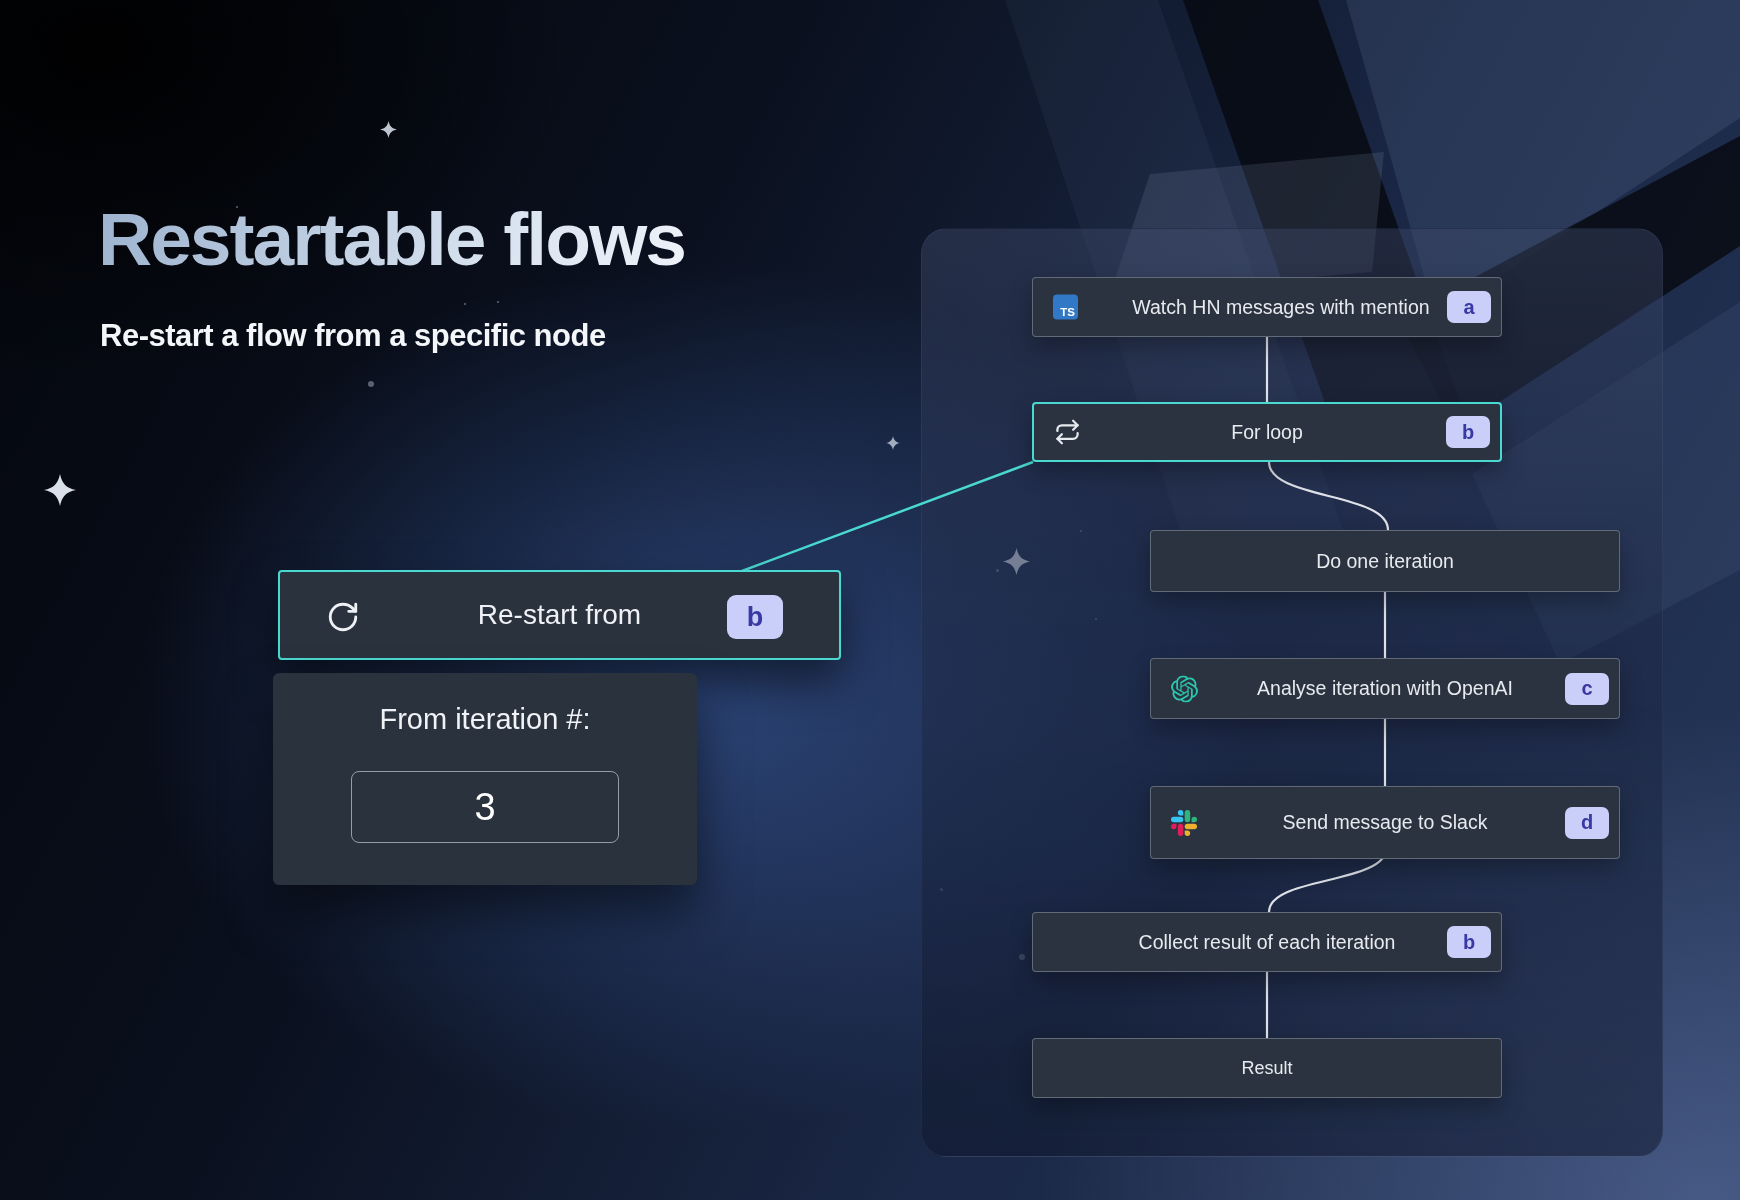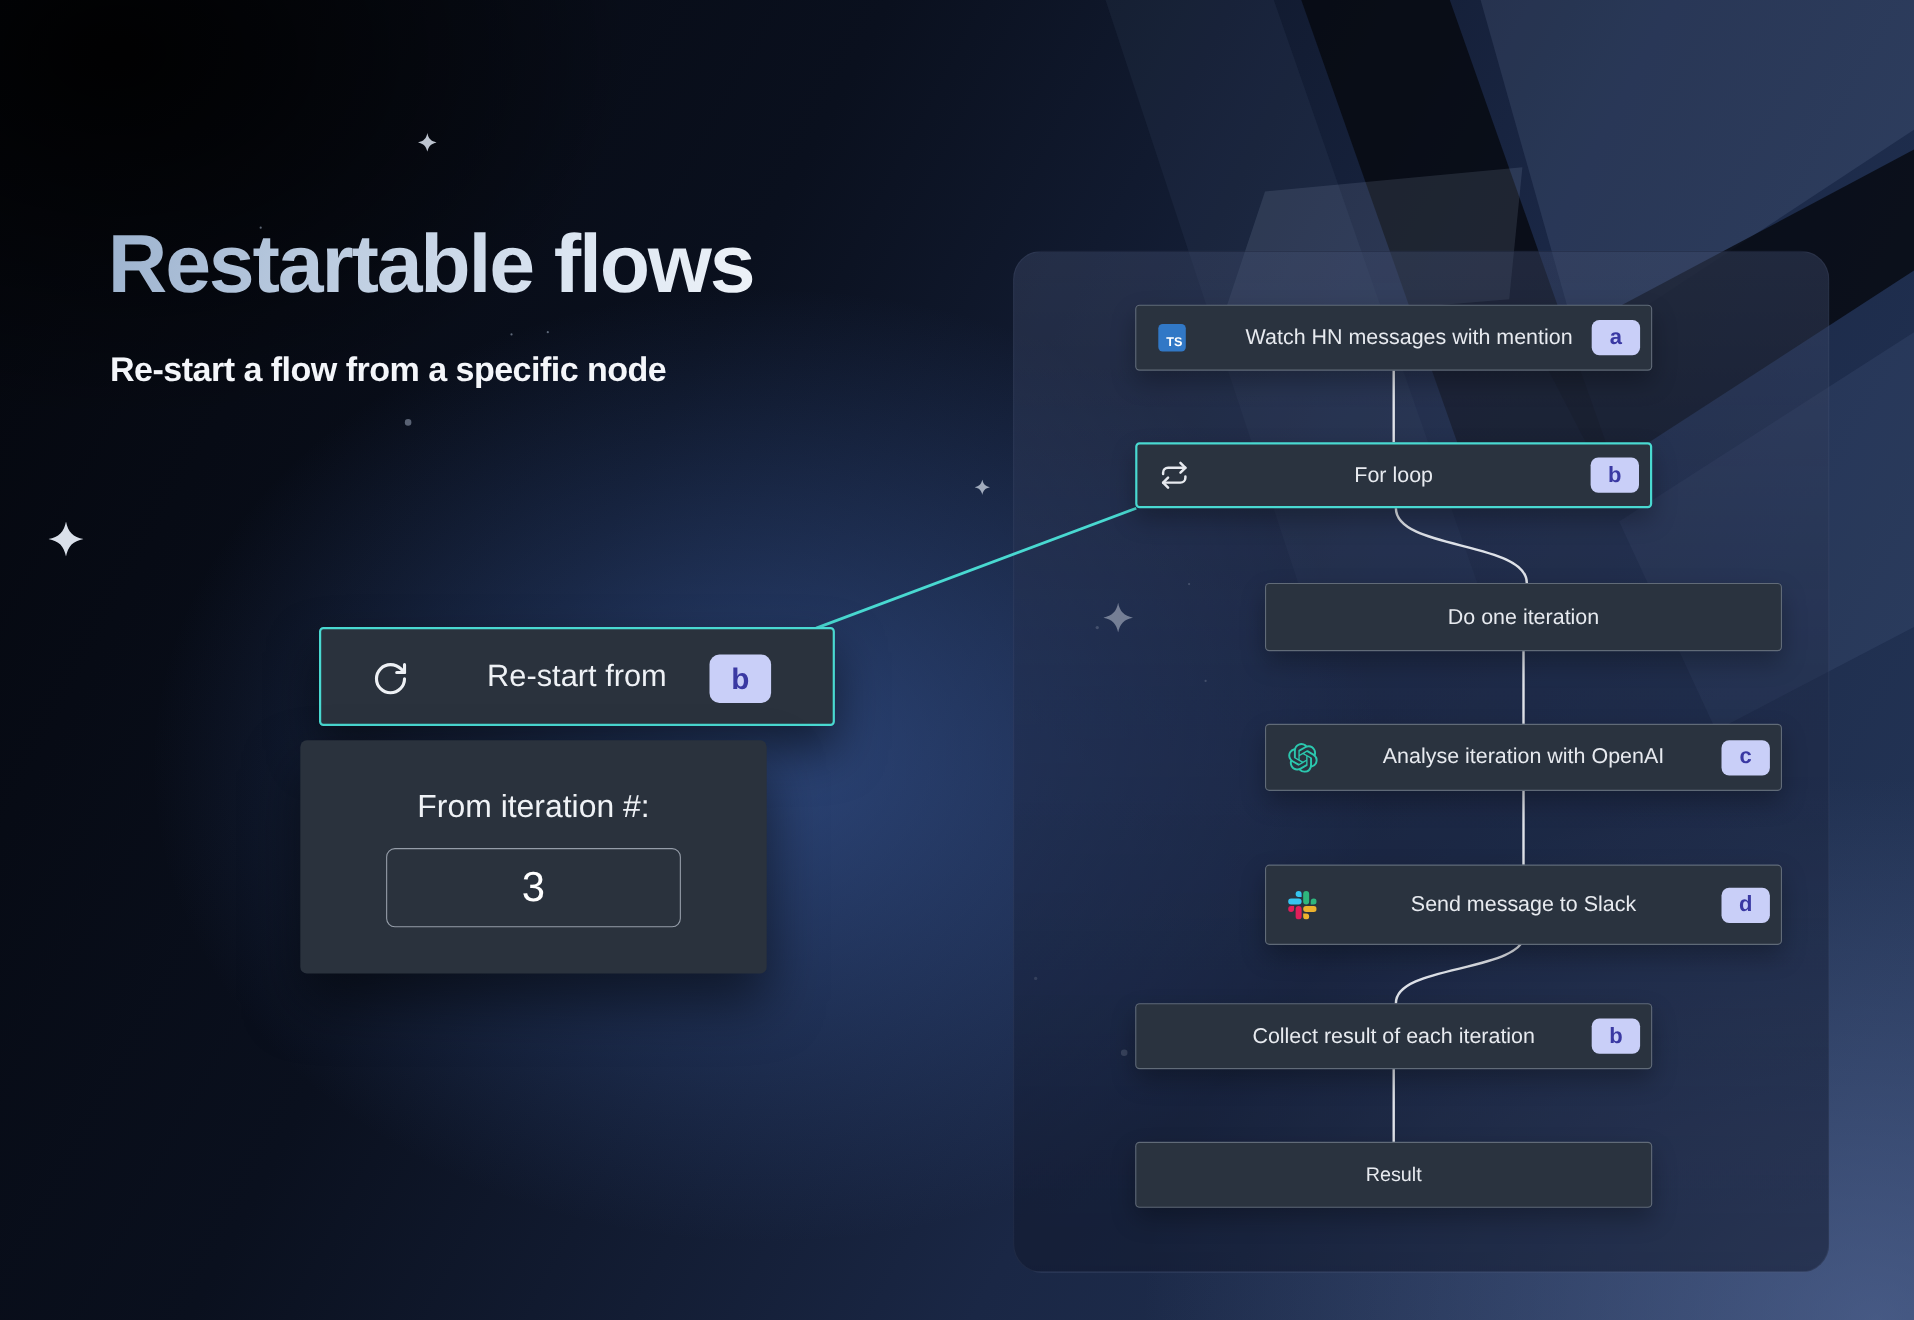--- a/index.html
+++ b/index.html
@@ -22,21 +22,21 @@
     background:linear-gradient(104deg,#9db3cf 0%,#dbe5f1 55%,#ffffff 100%);
     -webkit-background-clip:text;background-clip:text;color:transparent;
   }
   .hero-subtitle{
     left:100px;top:318px;width:760px;
     font-size:31px;font-weight:bold;color:#f4f6fa;letter-spacing:-0.5px;
   }
 
   
   .restart-box{
-    left:290px;top:570px;width:469px;height:90px;
+    left:278px;top:570px;width:563px;height:90px;
     background:#2a323d;border:2px solid #49d9d1;border-radius:4px;
     box-shadow:0 22px 44px rgba(0,0,0,0.5);
   }
   .restart-icon{left:46px;top:28px;}
   .restart-label{
     left:0;top:0;width:100%;height:100%;display:flex;align-items:center;justify-content:center;
     font-size:28px;color:#eef1f5;
   }
   .restart-badge{
     right:56px;top:23px;width:56px;height:44px;border-radius:9px;
@@ -45,21 +45,21 @@
   }
 
   
   .iteration-box{
     left:273px;top:673px;width:424px;height:212px;
     background:#2a323d;border-radius:6px;
     box-shadow:0 26px 48px rgba(0,0,0,0.5);
   }
   .iteration-label{
     left:0;top:30px;width:100%;text-align:center;
-    font-size:29px;color:#eff2f6;margin-top:15px;
+    font-size:29px;color:#eff2f6;
   }
   .iteration-input{
     left:78px;top:98px;width:268px;height:72px;
     background:transparent;border:1.5px solid #959da9;border-radius:8px;
     color:#ffffff;font-size:38px;text-align:center;outline:none;
   }
 
   
   .flow-panel{
     left:921px;top:228px;width:742px;height:929px;border-radius:26px;

